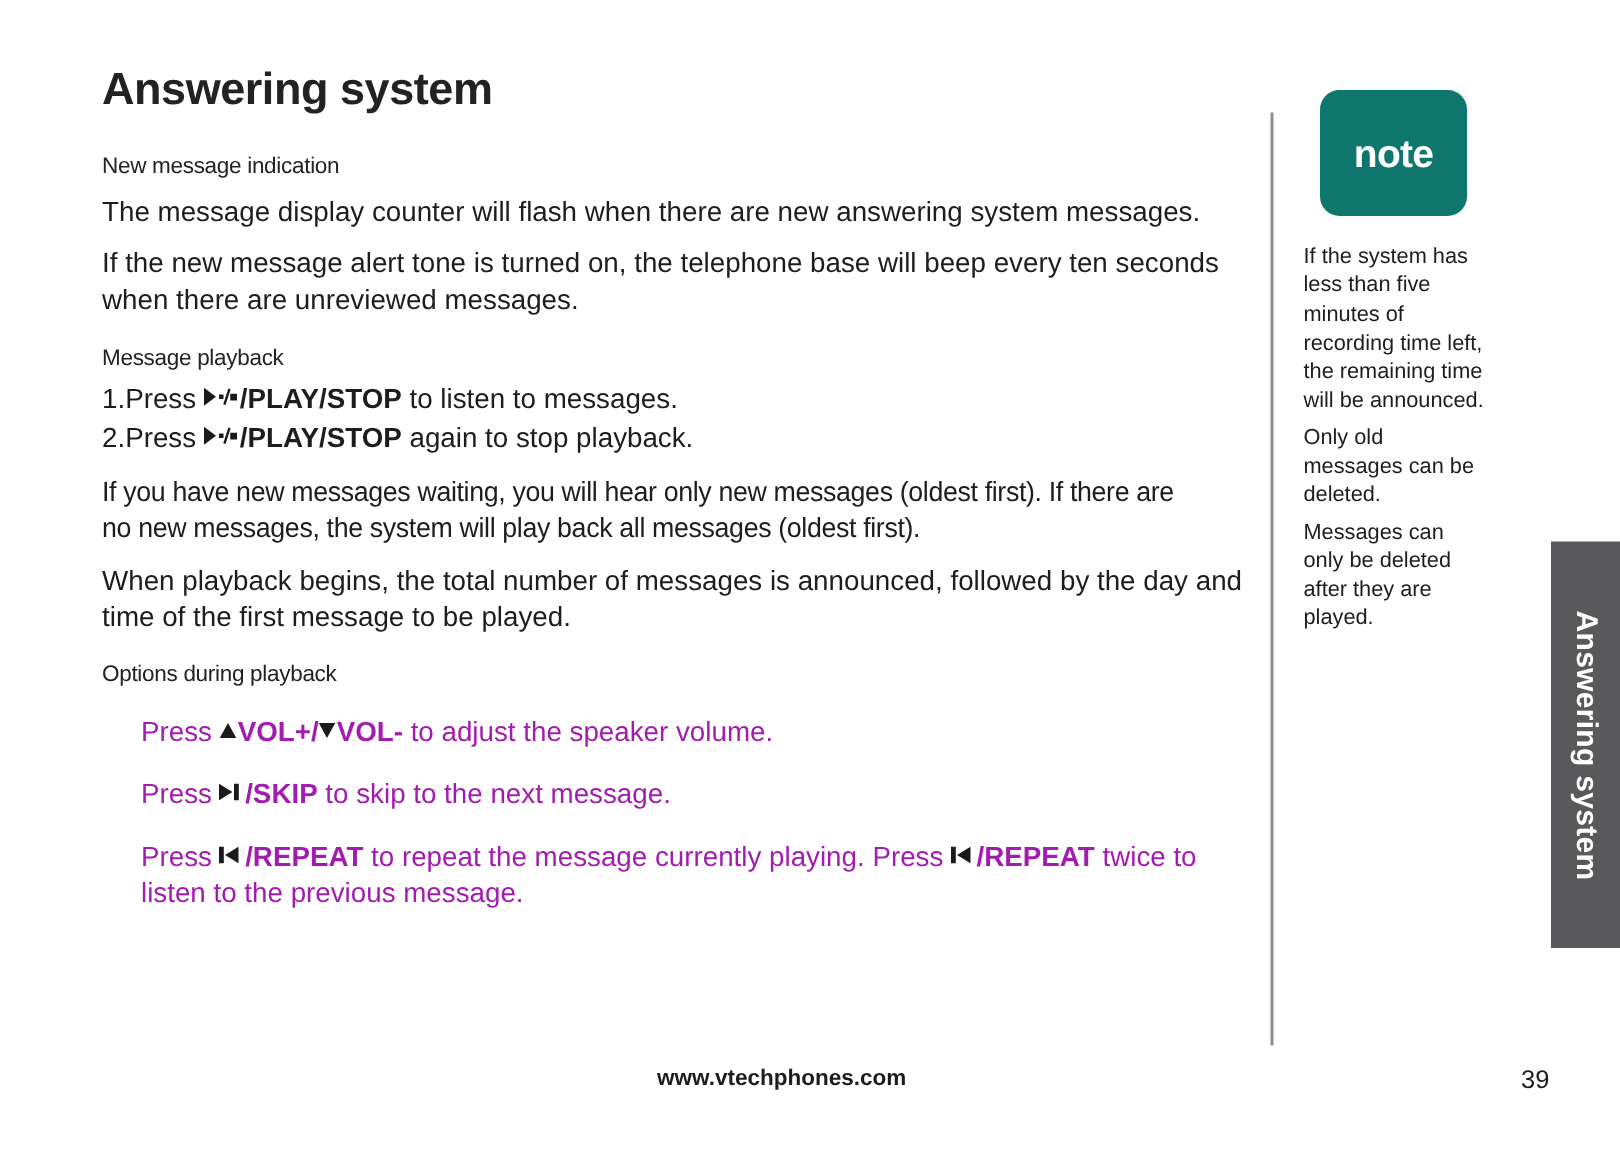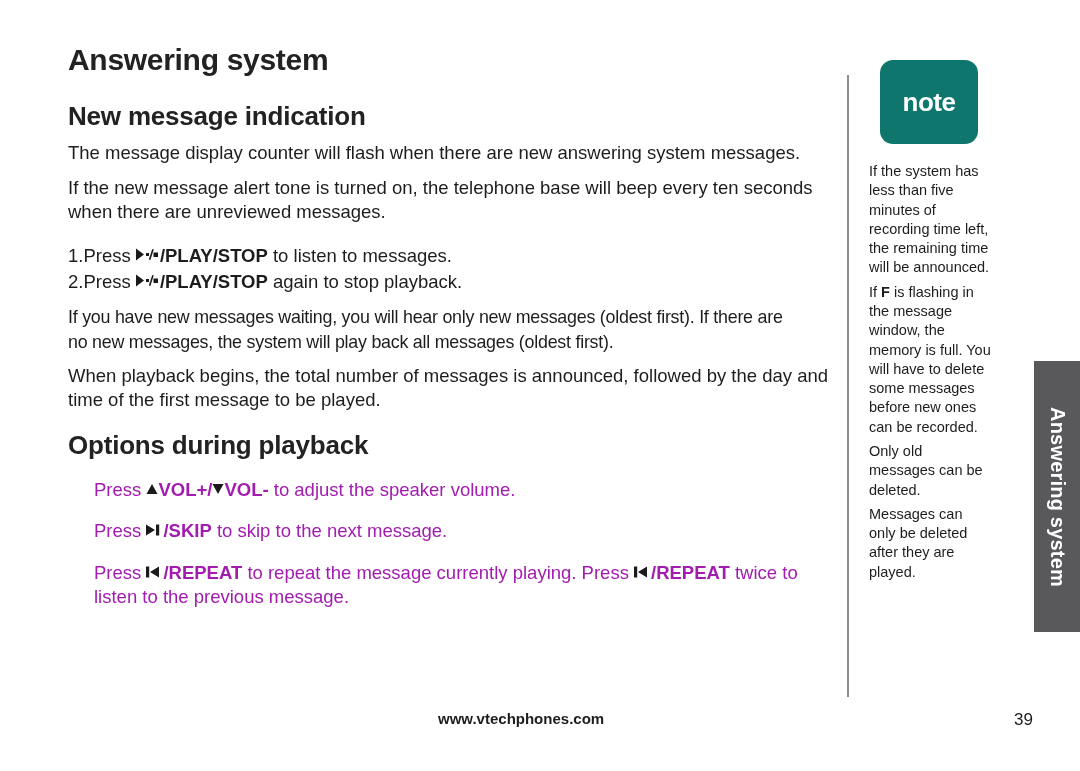--- a/index.html
+++ b/index.html
@@ -33,22 +33,22 @@
   .page-title {
     font-size: 30px;
     font-weight: bold;
     letter-spacing: -0.3px;
     color: #222;
     margin: 0 0 26px 0;
     line-height: 1.05;
   }
 
   .section-head {
-    font-size: 26px;
-    font-weight: bold;
+    font-size: 15px;
+    font-weight: normal;
     color: #222;
     margin: 0 0 10px 0;
     letter-spacing: -0.2px;
     line-height: 1.15;
   }
   .section-head.tight { margin-bottom: 6px; }
 
   .para {
     font-size: 18.5px;
     line-height: 1.32;
@@ -192,20 +192,21 @@
 <div class="page">
 
   <div class="main-col">
 
     <h1 class="page-title">Answering system</h1>
 
     <h2 class="section-head">New message indication</h2>
     <p class="para">The message display counter will flash when there are new answering system messages.</p>
     <p class="para lastpara">If the new message alert tone is turned on, the telephone base will beep every ten seconds when there are unreviewed messages.</p>
 
+    <h2 class="section-head tight">Message playback</h2>
     <ul class="numlist">
       <li><span class="num">1.</span><span>Press </span><span class="key"><span class="gly"><svg width="24" height="13" viewBox="0 0 24 13">
                 <polygon points="0,0.5 8,6.5 0,12.5" fill="#1a1a1a"></polygon>
                 <rect x="10" y="5" width="3" height="3" fill="#1a1a1a"></rect>
                 <rect x="14.5" y="1" width="1.6" height="11" fill="#1a1a1a" transform="rotate(18 15.3 6.5)"></rect>
                 <rect x="17.5" y="4.5" width="4.5" height="4.5" fill="#1a1a1a"></rect>
               </svg></span><span>/PLAY/STOP</span></span><span> to listen to messages.</span></li>
       <li><span class="num">2.</span><span>Press </span><span class="key"><span class="gly"><svg width="24" height="13" viewBox="0 0 24 13">
                 <polygon points="0,0.5 8,6.5 0,12.5" fill="#1a1a1a"></polygon>
                 <rect x="10" y="5" width="3" height="3" fill="#1a1a1a"></rect>
@@ -242,21 +243,20 @@
     </ul>
   </div>
 
   <div class="v-divider"></div>
 
   <div class="note-col">
     <div class="note-badge">
       <span>note</span>
     </div>
     <p class="note-p">If the system has less than five minutes of recording time left, the remaining time will be announced.</p>
-    <p class="note-p"><span>If </span><b>F</b><span> is flashing in the message window, the memory is full. You will have to delete some messages before new ones can be recorded.</span></p>
     <p class="note-p">Only old messages can be deleted.</p>
     <p class="note-p">Messages can only be deleted after they are played.</p>
   </div>
 
   <div class="side-tab">
     <div class="tab-label">Answering system</div>
   </div>
 
   <div class="footer">
     <div class="site">www.vtechphones.com</div>

